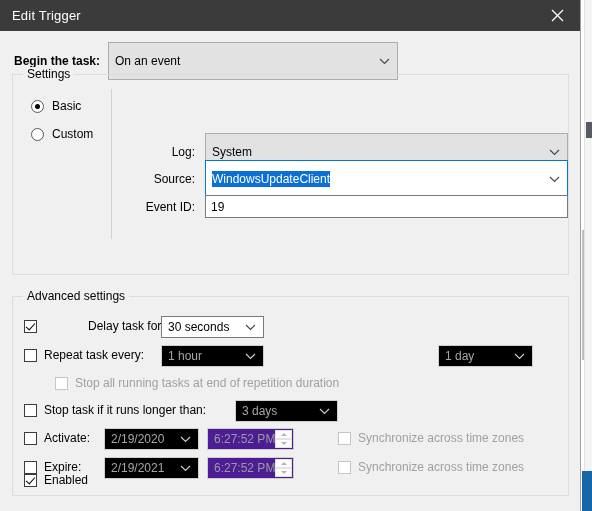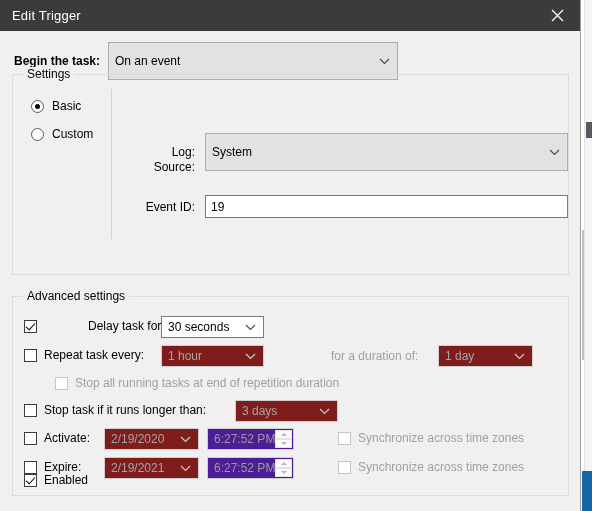--- a/index.html
+++ b/index.html
@@ -134,21 +134,21 @@
   }
   .combo.white {
     background: #ffffff;
     border: 1px solid #7a7a7a;
   }
   .combo.focused {
     background: #ffffff;
     border: 1px solid #0078d7;
   }
   .combo.disabled {
-    background: #7f1d1d;
+    background: #000000;
     border: 1px solid #cfcfcf;
     color: #a6a6a6;
   }
   .combo-begin { width: 290px; }
 
   
   .groupbox {
     position: absolute;
     box-sizing: border-box;
     border: 1px solid #dcdcdc;
@@ -376,20 +376,28 @@
             <span class="arrow">
               <svg width="11" height="7" viewBox="0 0 11 7">
                   <path d="M1 1 L5.5 5.5 L10 1" fill="none" stroke="#4a4a4a" stroke-width="1.2"></path>
                 </svg>
             </span>
           </div>
         </div>
 
         <div class="field-row" style="left:112px; top:85px;">
           <span class="field-label">Source:</span>
+          <div class="combo combo-field focused">
+            <span class="sel-text">WindowsUpdateClient</span>
+            <span class="arrow">
+              <svg width="11" height="7" viewBox="0 0 11 7">
+                  <path d="M1 1 L5.5 5.5 L10 1" fill="none" stroke="#4a4a4a" stroke-width="1.2"></path>
+                </svg>
+            </span>
+          </div>
         </div>
 
         <div class="field-row" style="left:112px; top:120px;">
           <span class="field-label">Event ID:</span>
           <div class="text-input">
             <span>19</span>
           </div>
         </div>
       </div>
 
@@ -414,21 +422,20 @@
           <span class="cb-label">Repeat task every:</span>
         </div>
         <div class="combo disabled combo-sm" style="position:absolute; left:148px; top:48px;">
           <span>1 hour</span>
           <span class="arrow">
             <svg width="11" height="7" viewBox="0 0 11 7">
                 <path d="M1 1 L5.5 5.5 L10 1" fill="none" stroke="#cbcbcb" stroke-width="1.2"></path>
               </svg>
           </span>
         </div>
-        <span style="position:absolute; left:318px; top:52px; color:#a0a0a0; font-size:12px;">for a duration of:</span>
         <div class="combo disabled combo-md" style="position:absolute; left:425px; top:48px;">
           <span>1 day</span>
           <span class="arrow">
             <svg width="11" height="7" viewBox="0 0 11 7">
                 <path d="M1 1 L5.5 5.5 L10 1" fill="none" stroke="#cbcbcb" stroke-width="1.2"></path>
               </svg>
           </span>
         </div>
 
         <div class="cb-row dim" style="left:42px; top:79px;">

